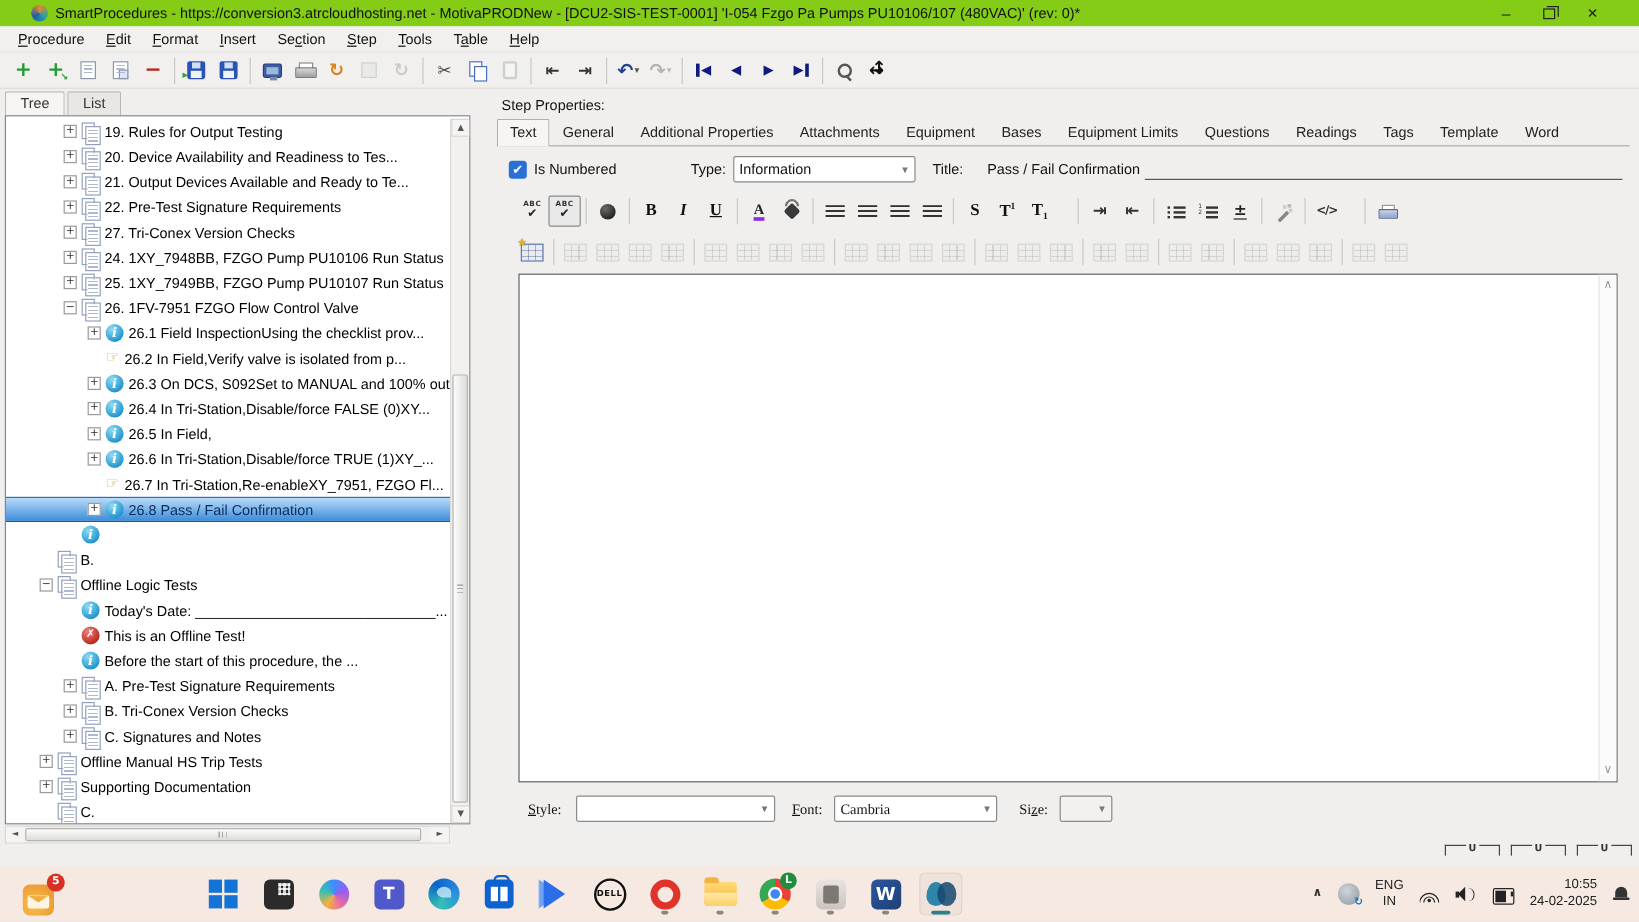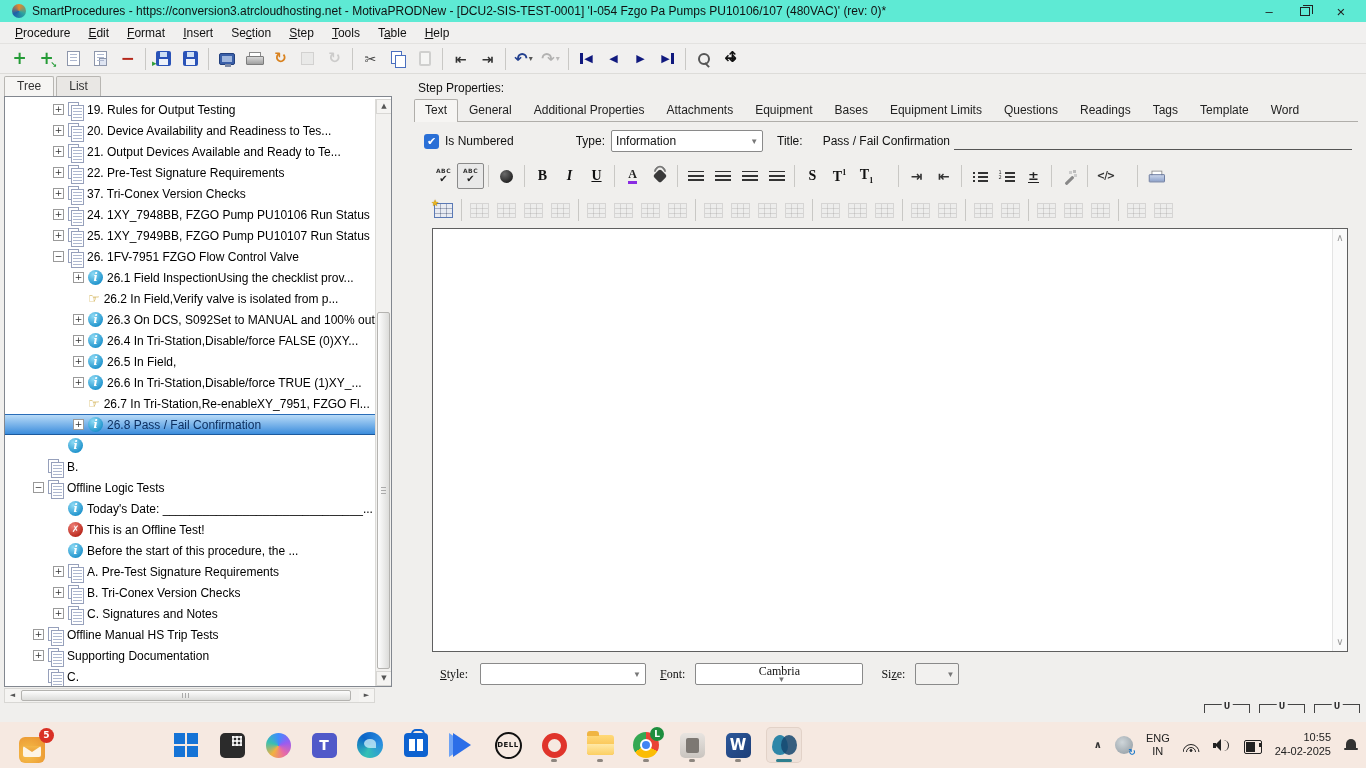--- a/index.html
+++ b/index.html
@@ -1,21 +1,21 @@
 <!DOCTYPE html>
 <html><head>
 <meta charset="utf-8">
 <style>
 *{margin:0;padding:0;box-sizing:border-box;}
 html,body{width:1366px;height:768px;overflow:hidden;}
 body{font-family:"Liberation Sans","DejaVu Sans",sans-serif;font-size:12px;color:#1a1a1a;background:#e9dcd4;}
 .screen{position:relative;width:1366px;height:768px;background:#f0efed;}
 
 
-.titlebar{position:absolute;top:0;left:0;right:0;height:22px;background:#5eead4;display:flex;align-items:center;padding:0 10px;}
+.titlebar{position:absolute;top:0;left:0;right:0;height:22px;background:#84cc16;display:flex;align-items:center;padding:0 24px;}
 .app-logo{width:14px;height:14px;border-radius:50%;background:conic-gradient(#e8882a,#2ba3a0,#1b5faa,#e8882a);margin:0 6px 0 2px;flex:none;}
 .tb-title{font-size:12px;color:#111;white-space:nowrap;overflow:hidden;flex:1;}
 .win-btns{display:flex;gap:22px;margin-right:8px;align-items:center;}
 .wb{width:14px;height:14px;display:flex;align-items:center;justify-content:center;color:#222;font-size:13px;line-height:1;}
 .wb-max{width:10px;height:9px;border:1px solid #222;position:relative;background:transparent;}
 .wb-max::before{content:"";position:absolute;top:-3px;left:2px;width:9px;height:8px;border:1px solid #222;border-bottom:none;border-left:none;}
 
 
 .menubar{position:absolute;top:22px;left:0;right:0;height:22px;background:#f1f0ef;display:flex;align-items:center;padding-left:6px;border-bottom:1px solid #e3e2e0;}
 .menu-item{padding:2px 9px;color:#111;cursor:default;}
@@ -370,21 +370,21 @@
           <span class="tree-label">21. Output Devices Available and Ready to Te...</span>
         </div>
         <div class="tree-row" style="padding-left: 48px;">
           <span class="exp">+</span>
           <span class="ic-doc"></span>
           <span class="tree-label">22. Pre-Test Signature Requirements</span>
         </div>
         <div class="tree-row" style="padding-left: 48px;">
           <span class="exp">+</span>
           <span class="ic-doc"></span>
-          <span class="tree-label">37. Tri-Conex Version Checks</span>
+          <span class="tree-label">27. Tri-Conex Version Checks</span>
         </div>
         <div class="tree-row" style="padding-left: 48px;">
           <span class="exp">+</span>
           <span class="ic-doc"></span>
           <span class="tree-label">24. 1XY_7948BB, FZGO Pump PU10106 Run Status</span>
         </div>
         <div class="tree-row" style="padding-left: 48px;">
           <span class="exp">+</span>
           <span class="ic-doc"></span>
           <span class="tree-label">25. 1XY_7949BB, FZGO Pump PU10107 Run Status</span>
@@ -724,21 +724,21 @@
     </div>
   </div>
 
   <div class="footer-row">
     <span class="lbl fld-label" id="style-label"><u>S</u>tyle:</span>
     <span class="combo" style="width:166px;margin-left:12px;">
       <span class="cv"></span>
       <span class="chev">▼</span>
     </span>
     <span class="lbl fld-label" style="margin-left:14px;" id="font-label"><u>F</u>ont:</span>
-    <span class="combo" style="width:168px;margin-left:10px;flex-direction:column;">
+    <span class="combo" style="width:136px;margin-left:10px;">
       <span class="cv">Cambria</span>
       <span class="chev">▼</span>
     </span>
     <span class="lbl fld-label" style="margin-left:18px;" id="size-label">Si<u>z</u>e:</span>
     <span class="combo" style="width:44px;margin-left:10px;background:#f2f1ef;">
       <span class="cv"></span>
       <span class="chev">▼</span>
     </span>
   </div>
 

